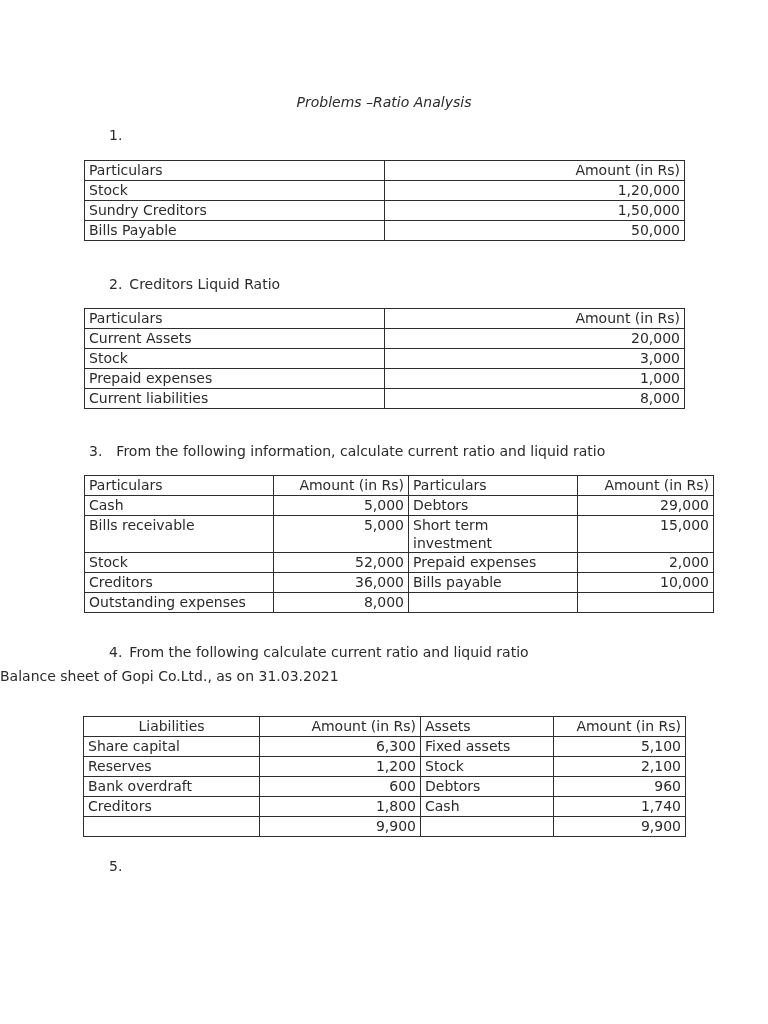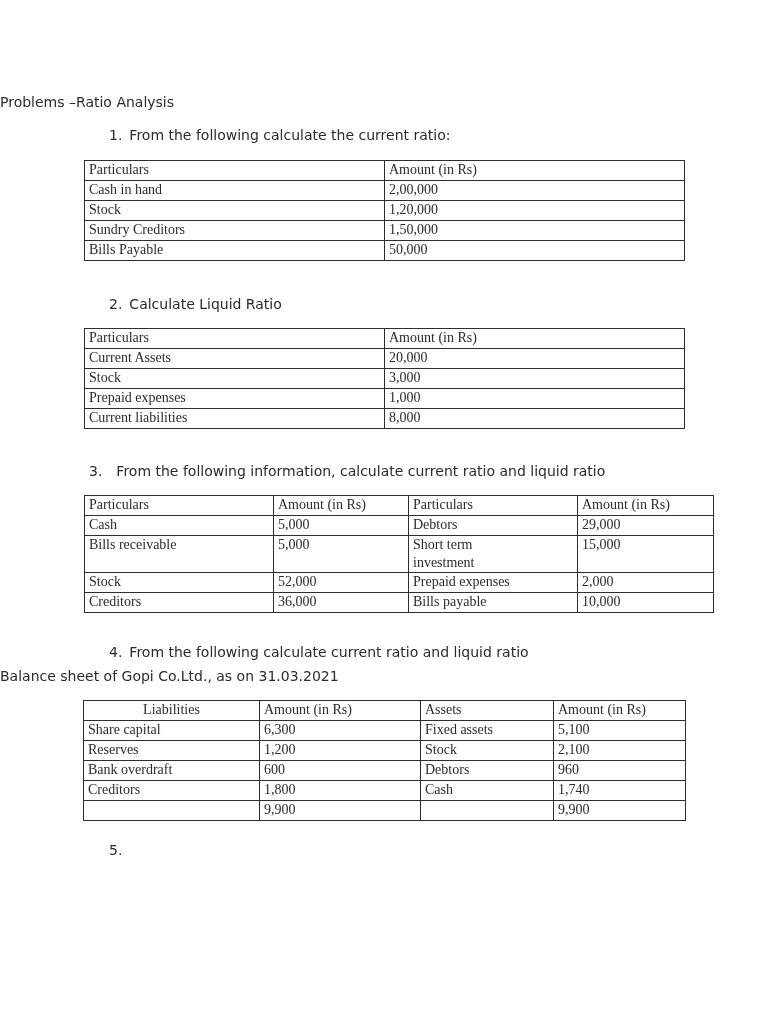--- a/index.html
+++ b/index.html
@@ -9,108 +9,104 @@
     height: 1024px;
     background: #ffffff;
     font-family: "DejaVu Sans", sans-serif;
     font-size: 14px;
     line-height: 18px;
     color: #2b2b2b;
     overflow: hidden;
   }
   .doc-title {
     margin: 93px 0 0 0;
+    text-align: center;
+    font-style: italic;
   }
   p { margin: 0; }
   .item { display: flex; }
   .ind-a { padding-left: 109px; }   
   .ind-b { padding-left: 89px; }    
   .ind-a .pnum { margin-right: 7px; }
   .ind-b .pnum { margin-right: 14px; }
   .mt-item1 { margin-top: 15px; }
   .mt-table1 { margin-top: 16px; }
   .mt-item2 { margin-top: 34px; }
   .mt-table2 { margin-top: 15px; }
   .mt-item3 { margin-top: 33px; }
   .mt-table3 { margin-top: 15px; }
   .mt-item4 { margin-top: 30px; }
   .subtitle { margin-top: 6px; }
-  .mt-table4 { margin-top: 15px; }
+  .mt-table4 { margin-top: 31px; }
   .mt-item5 { margin-top: 20px; }
 
   table {
     border-collapse: collapse;
     table-layout: fixed;
-    font-family: Liberation Serif, serif;
   }
   .t1, .t2 { margin-left: 84px; width: 600px; }
   .t3 { margin-left: 84px; width: 629px; }
   .t4 { margin-left: 83px; width: 602px; }
   th, td {
     border: 1px solid #2e2e2e;
     padding: 0 4px;
     font-weight: normal;
     font-size: 14px;
     line-height: 18px;
     height: 19px;
     vertical-align: top;
     text-align: left;
     overflow: hidden;
     white-space: pre-line;
   }
-  th.num, td.num { text-align: left; white-space: nowrap; }
+  th.num, td.num { text-align: right; white-space: nowrap; }
   th.ctr { text-align: center; }
   .t3 tr.tall td { height: auto; }
 </style>
 </head>
 <body>
 
 <div class="page">
 
   <p class="doc-title">Problems –Ratio Analysis</p>
 
   <section>
     <p class="item ind-a mt-item1">
       <span class="pnum">1.</span>
-      <span class="ptxt">From the following calculate the current ratio:</span>
     </p>
     <table class="t1 mt-table1">
       <colgroup>
           <col style="width:300px">
           <col style="width:300px">
         </colgroup>
       <tbody>
           <tr>
         <th>Particulars</th>
         <th class="num">Amount (in Rs)</th>
-      </tr>
-      <tr>
-        <td>Cash in hand</td>
-        <td class="num">2,00,000</td>
       </tr>
       <tr>
         <td>Stock</td>
         <td class="num">1,20,000</td>
       </tr>
       <tr>
         <td>Sundry Creditors</td>
         <td class="num">1,50,000</td>
       </tr>
       <tr>
         <td>Bills Payable</td>
         <td class="num">50,000</td>
       </tr>
     </tbody>
       </table>
   </section>
 
   <section>
     <p class="item ind-a mt-item2">
       <span class="pnum">2.</span>
-      <span class="ptxt">Calculate Liquid Ratio</span>
+      <span class="ptxt">Creditors Liquid Ratio</span>
     </p>
     <table class="t2 mt-table2">
       <colgroup>
           <col style="width:300px">
           <col style="width:300px">
         </colgroup>
       <tbody>
           <tr>
         <th>Particulars</th>
         <th class="num">Amount (in Rs)</th>
@@ -172,20 +168,26 @@
         <td class="num">52,000</td>
         <td>Prepaid expenses</td>
         <td class="num">2,000</td>
       </tr>
       <tr>
         <td>Creditors</td>
         <td class="num">36,000</td>
         <td>Bills payable</td>
         <td class="num">10,000</td>
       </tr>
+      <tr>
+        <td>Outstanding expenses</td>
+        <td class="num">8,000</td>
+        <td></td>
+        <td class="num"></td>
+      </tr>
     </tbody>
       </table>
   </section>
 
   <section>
     <p class="item ind-a mt-item4">
       <span class="pnum">4.</span>
       <span class="ptxt">From the following calculate current ratio and liquid ratio</span>
     </p>
     <p class="subtitle">Balance sheet of Gopi Co.Ltd., as on 31.03.2021</p>

